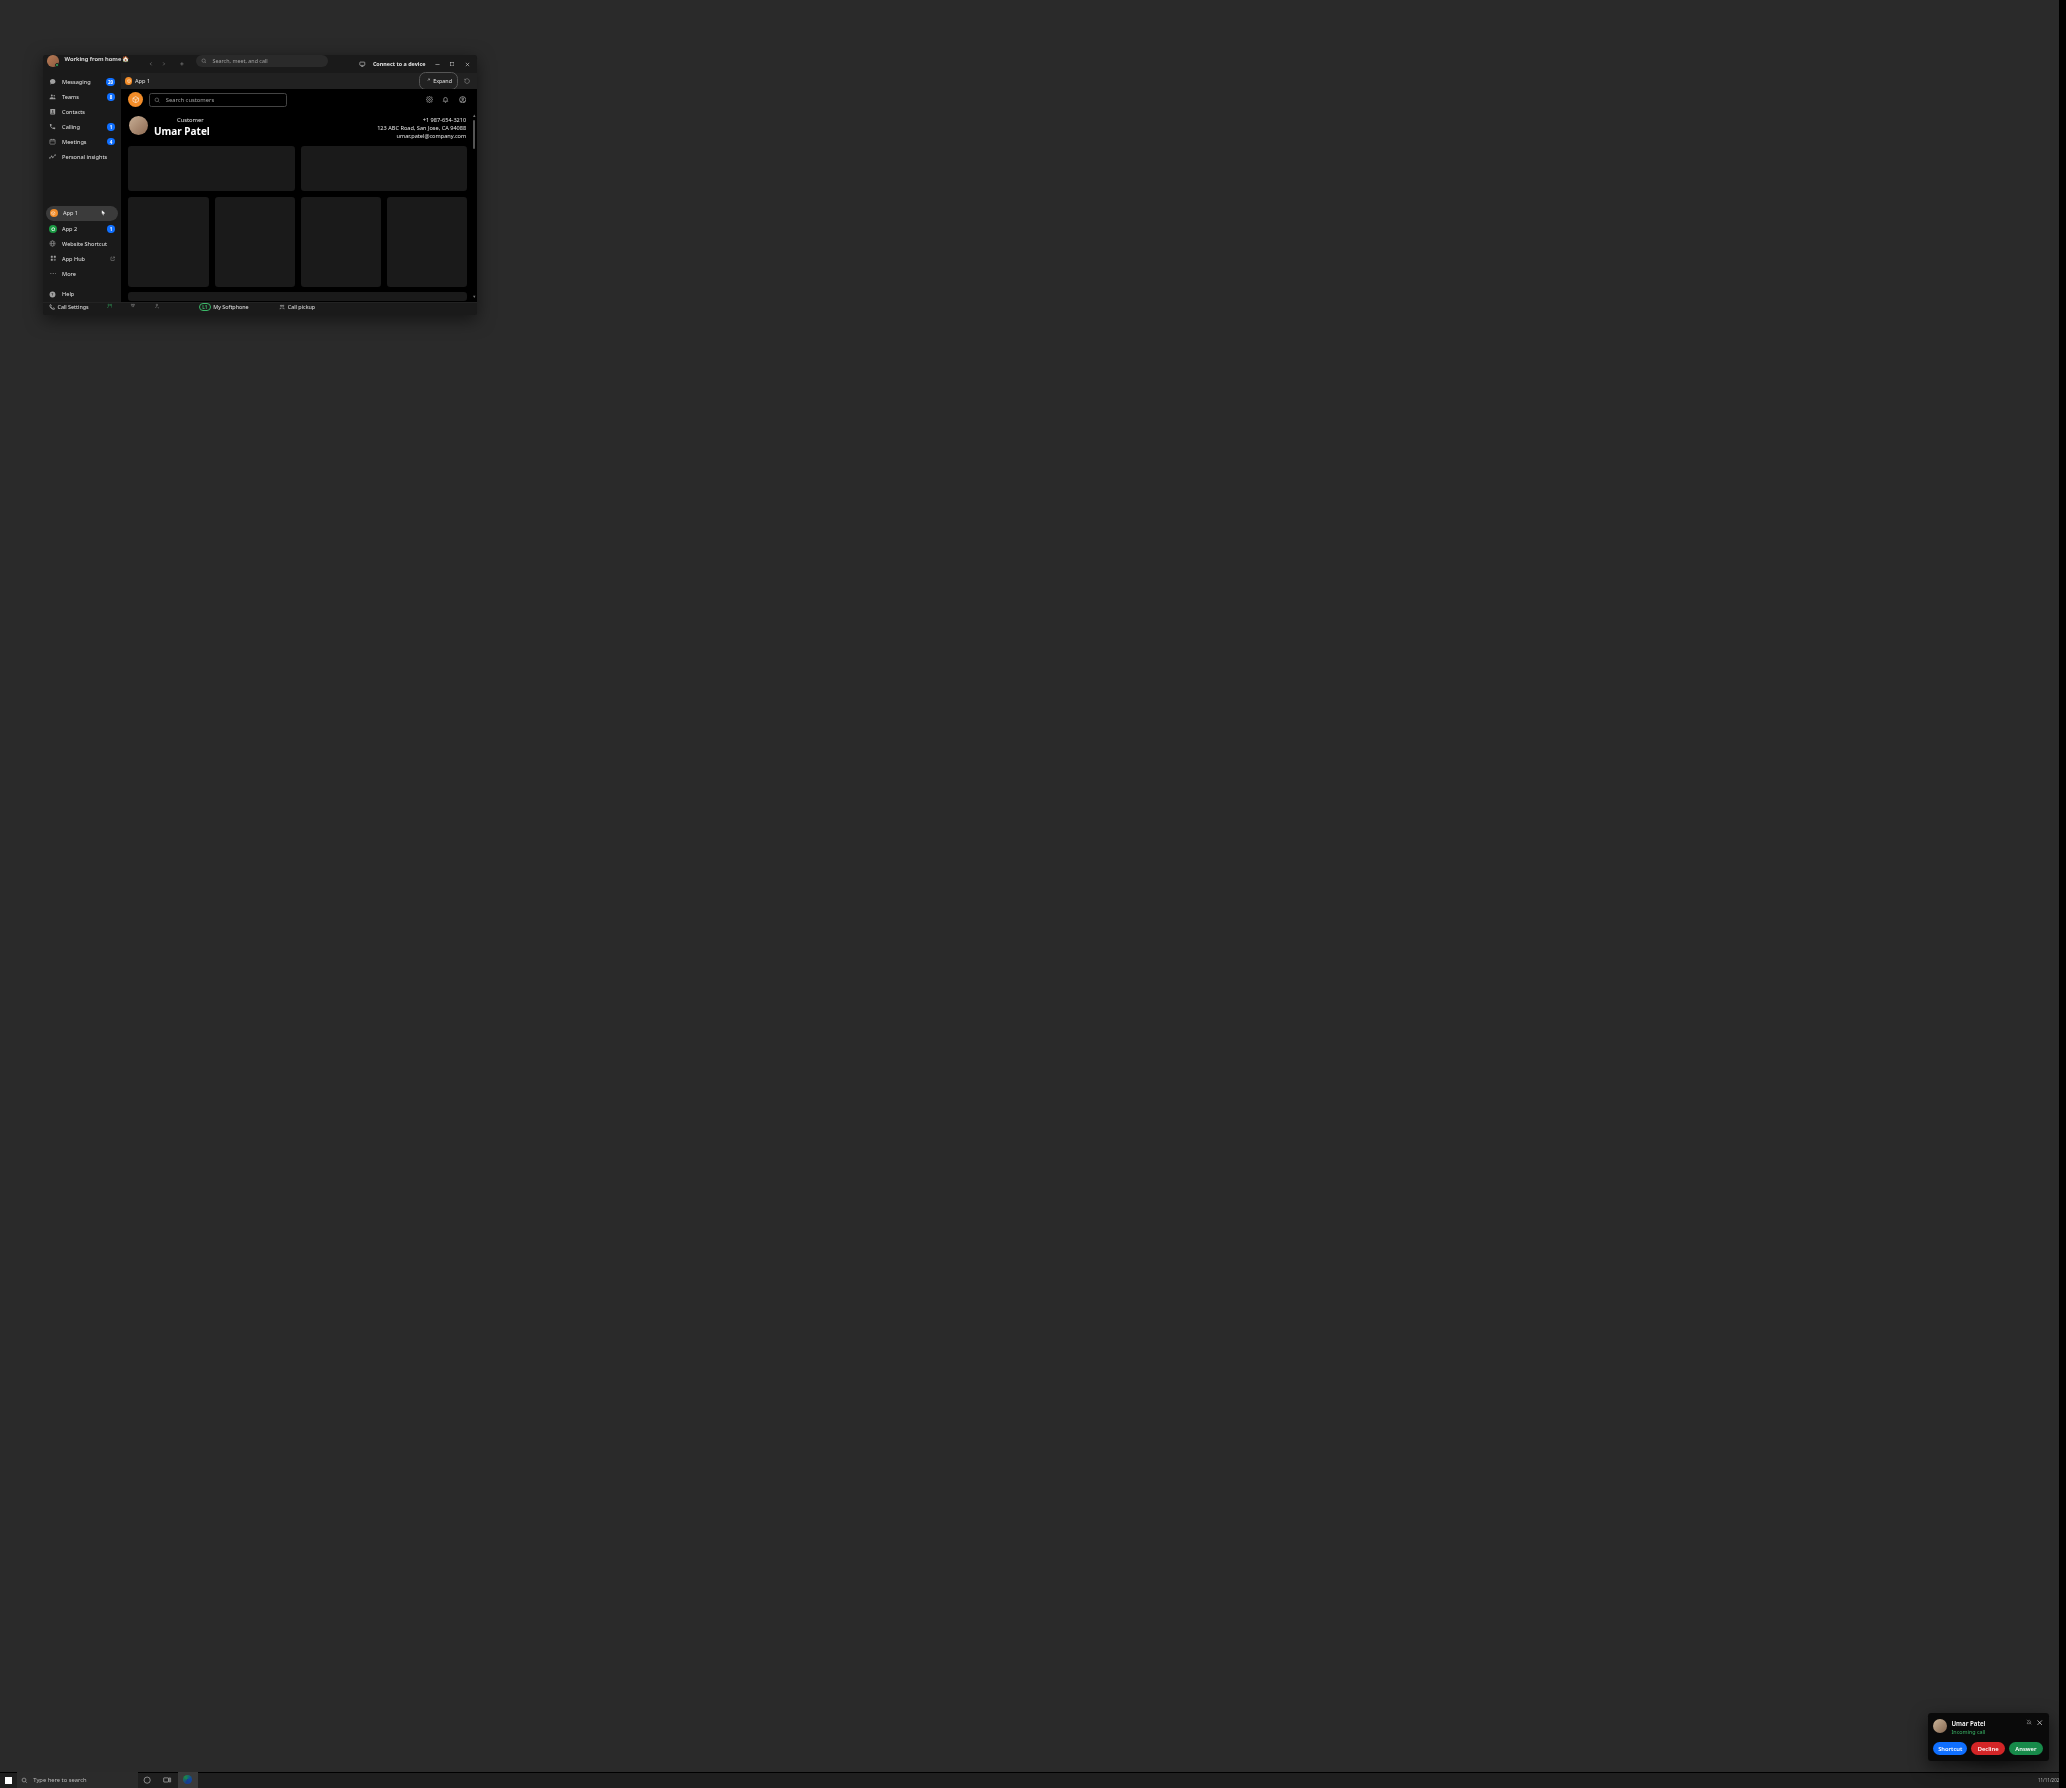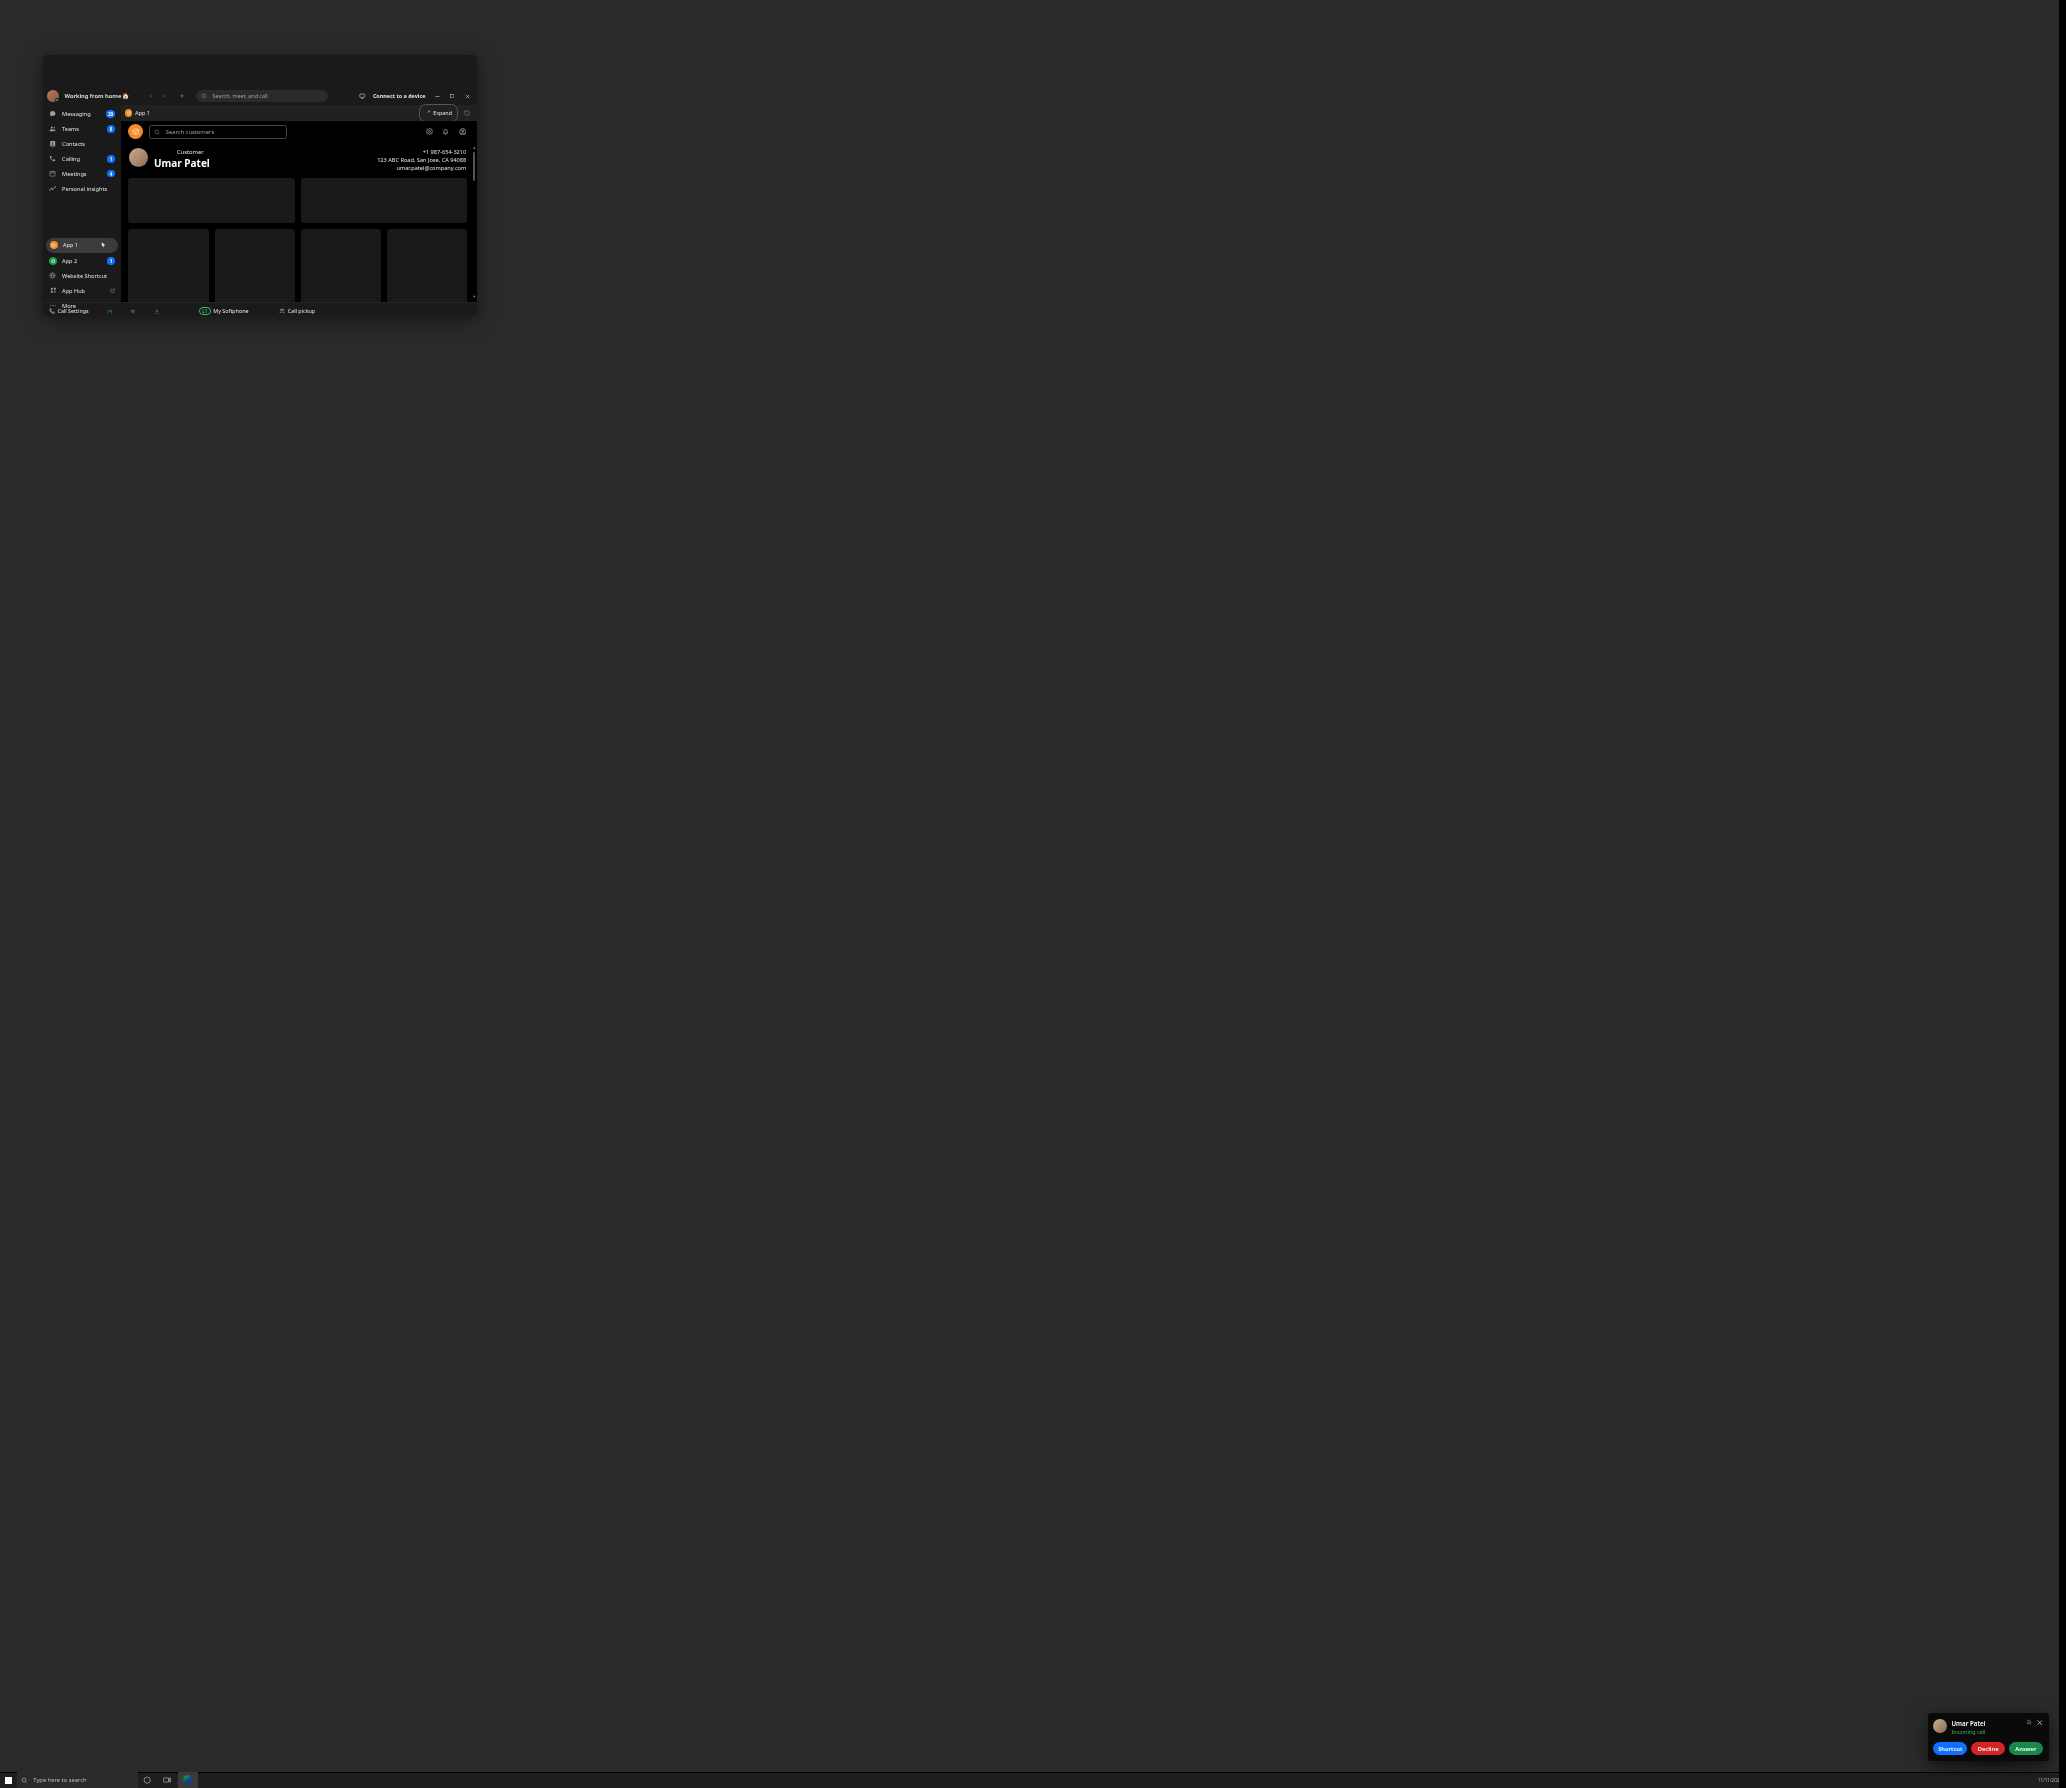--- a/index.html
+++ b/index.html
@@ -44,25 +44,23 @@
     overflow: hidden;
     display: flex;
     flex-direction: column;
     box-shadow: 0 4.1px 16.5px rgba(0,0,0,.5);
   }
 
   
   .titlebar {
     height: 18px;
     display: flex;
-    align-items: center;
     padding: 0 2.5px 0 4.1px;
     gap: 2.5px;
     background: var(--bg-window);
-    margin-top: 32px;
   }
   .avatar {
     width: 11.6px; height: 11.6px; border-radius: 50%;
     background: linear-gradient(135deg,#b97b56,#8a5a3f);
     position: relative; flex-shrink:0;
   }
   .avatar.big { width: 19px; height:19px; background: linear-gradient(135deg,#c8ae95,#8d6a52);}
   .presence-dot {
     position:absolute; right:-0.4px; bottom:-0.4px;
     width:4.1px; height:4.1px; border-radius:50%;
@@ -188,21 +186,21 @@
   .cards-row.four .card { flex:1; height:90px; }
   .content-scrollbar {
     width:4.1px; position:absolute; right:0.8px; top:2.5px; bottom:2.5px;
     display:flex; flex-direction:column; align-items:center;
   }
   .scroll-arrow { color:#777; font-size:4.1px; }
   .scroll-thumb { width:2.5px; background:#555; border-radius:1.2px; height:29px; margin-top:1.7px;}
 
   
   .app-footer {
-    height:13.2px; display:flex; align-items:flex-end; gap:18px;
+    height:13.2px; display:flex; align-items:flex-start; gap:18px;
     padding: 0 5.8px; background: var(--bg-window);
     border-top: 0.4px solid #232323;
     font-size:5.4px;
   }
   .footer-item { display:flex; align-items:center; gap:2.5px; color:var(--text);}
   .line-pill {
     border:0.4px solid var(--green-bright); color:var(--green-bright);
     border-radius: 4.1px; padding: 0 2.5px; font-size:4.5px; font-weight:700;
   }
   .fmini { color: var(--text-dim); }

